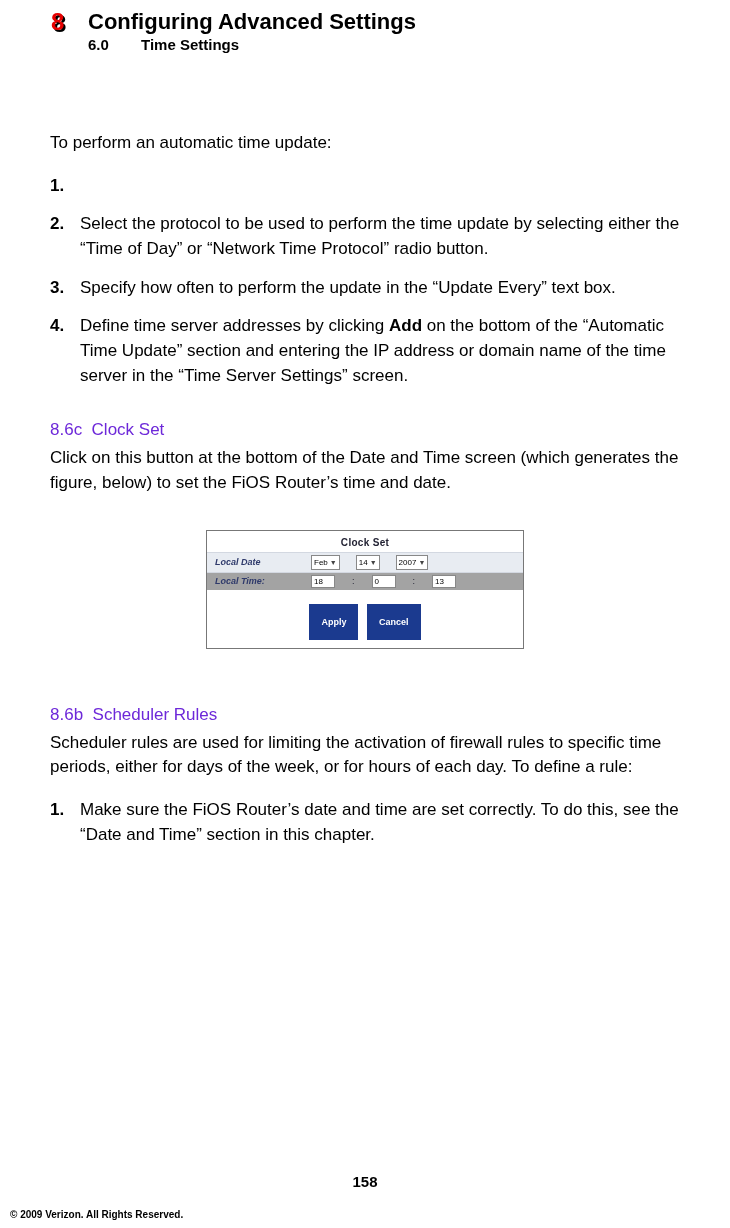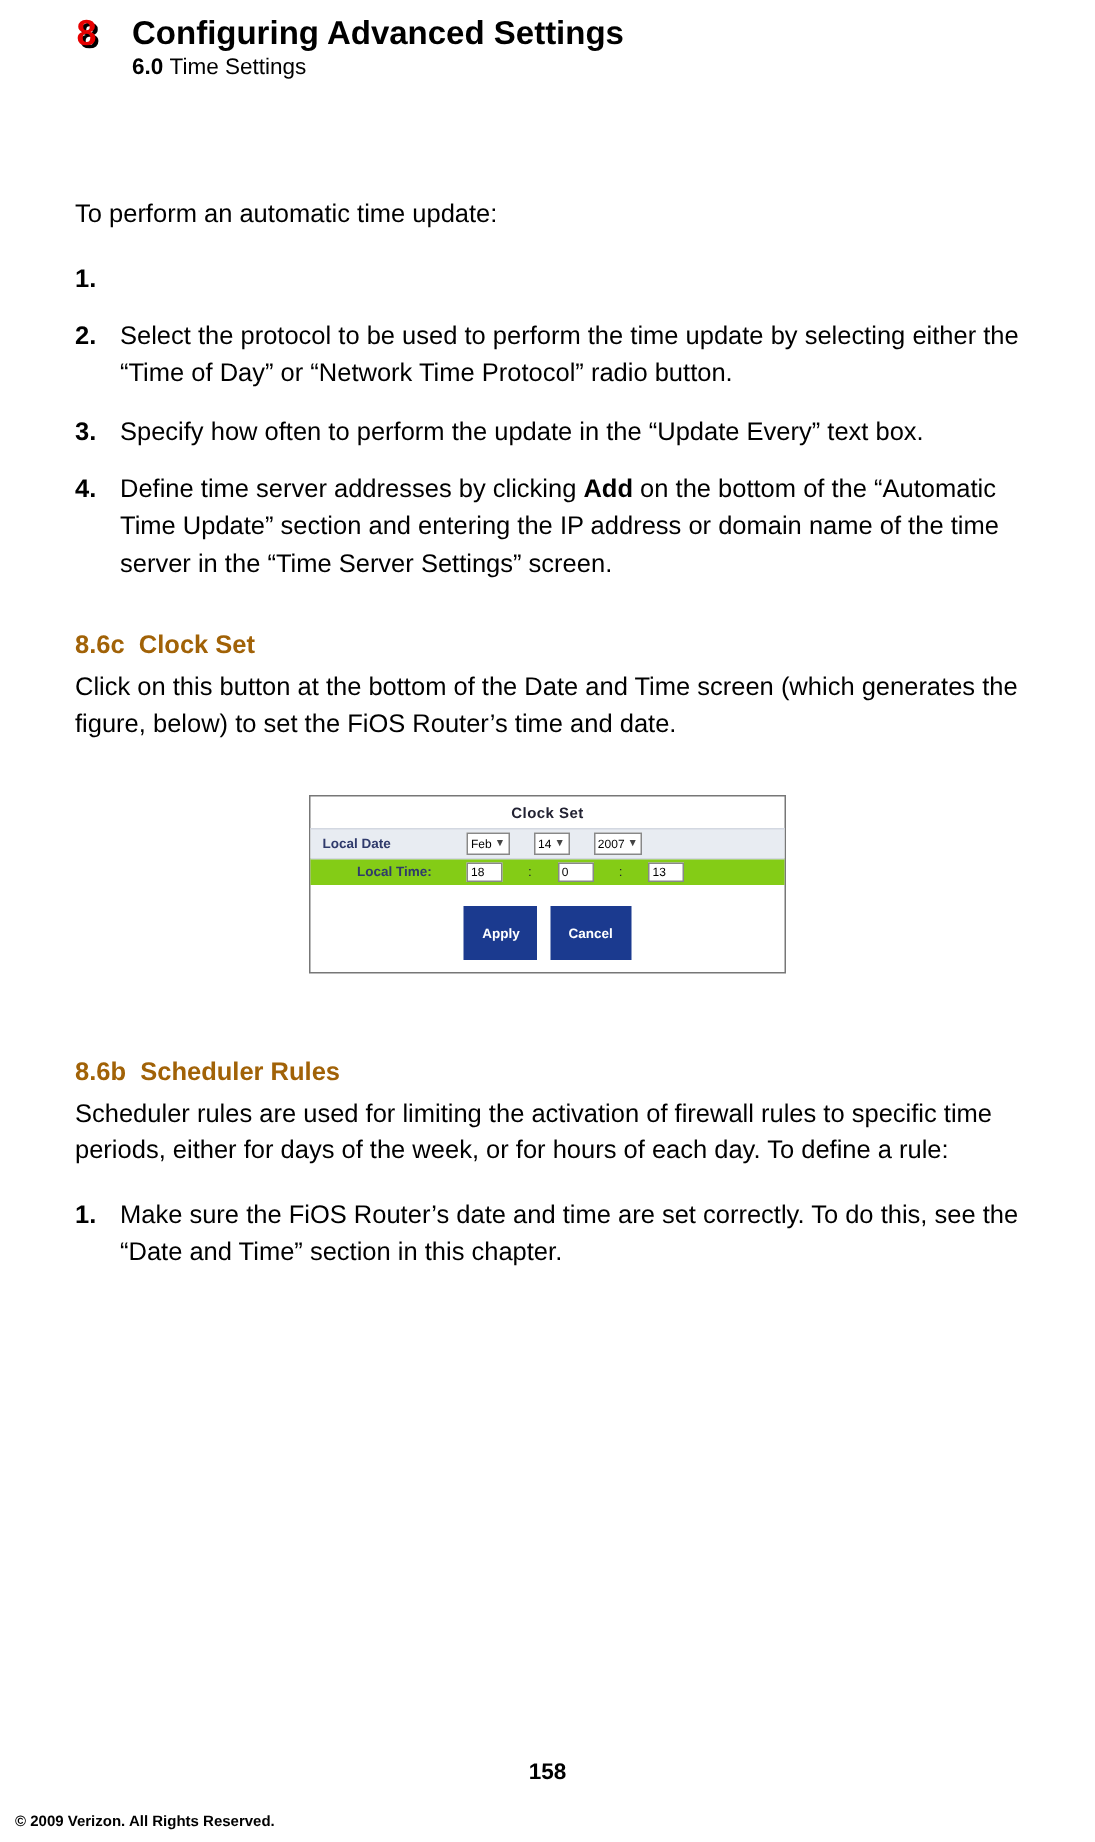--- a/index.html
+++ b/index.html
@@ -40,21 +40,22 @@
   }
   .header-text .subtitle {
     font-weight: 700;
     font-size: 15px;
     margin: 2px 0 0 0;
   }
   .header-text .subtitle .num {
     font-weight: 700;
   }
   .header-text .subtitle .txt {
-    font-weight: 400;
+    font-weight: 700;
+    margin-left: 28px;
   }
   .intro {
     margin-top: 78px;
     font-size: 17px;
     line-height: 1.45;
   }
   ol.steps {
     list-style: none;
     padding: 0;
     margin: 18px 0 0 0;
@@ -67,22 +68,22 @@
     margin-bottom: 14px;
   }
   ol.steps > li .num {
     font-weight: 800;
     min-width: 20px;
   }
   ol.steps > li .txt .bold {
     font-weight: 800;
   }
   .sec-head {
-    color: #a16207;
-    font-weight: 700;
+    color: #6d28d9;
+    font-weight: 400;
     font-size: 17px;
     margin-top: 32px;
   }
   .sec-body {
     font-size: 17px;
     line-height: 1.45;
     margin-top: 6px;
   }
 
   
@@ -108,28 +109,28 @@
     color: #223;
   }
   .figure .frow {
     display: flex;
     align-items: center;
     background: #e8ecf2;
     padding: 2px 8px;
     border-top: 1px solid #d3d8e1;
   }
   .figure .frow.alt {
-    background: #84cc16;
-    text-align: center;
+    background: #a3a3a3;
   }
   .figure .flabel {
     color: #2f3a6b;
     font-weight: 700;
     width: 96px;
     font-size: 9px;
+    font-style: italic;
   }
   .figure .ffield {
     display: flex;
     gap: 16px;
     align-items: center;
   }
   .figure .sel {
     display: inline-flex;
     align-items: center;
     background: #fff;

